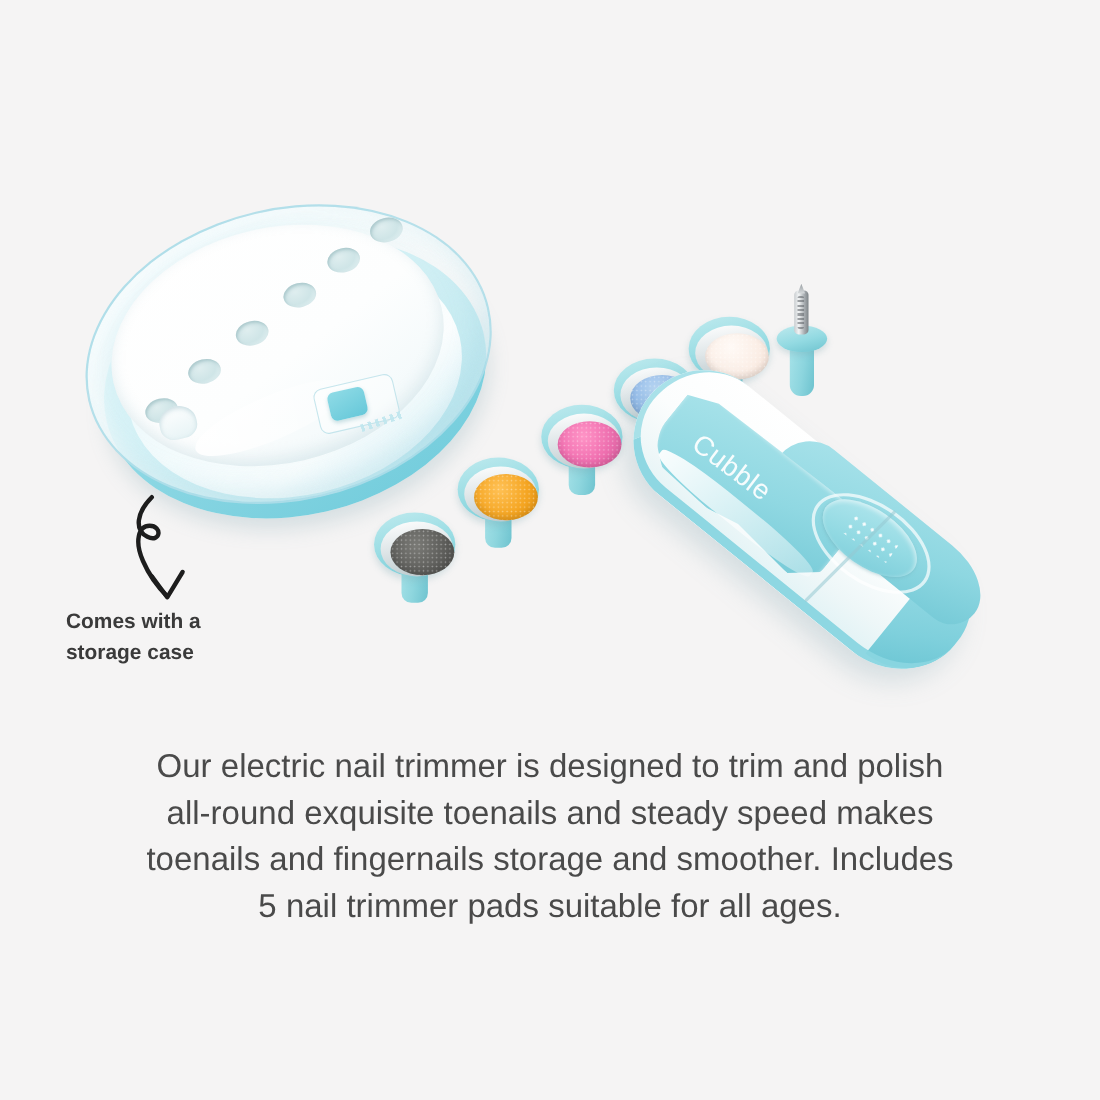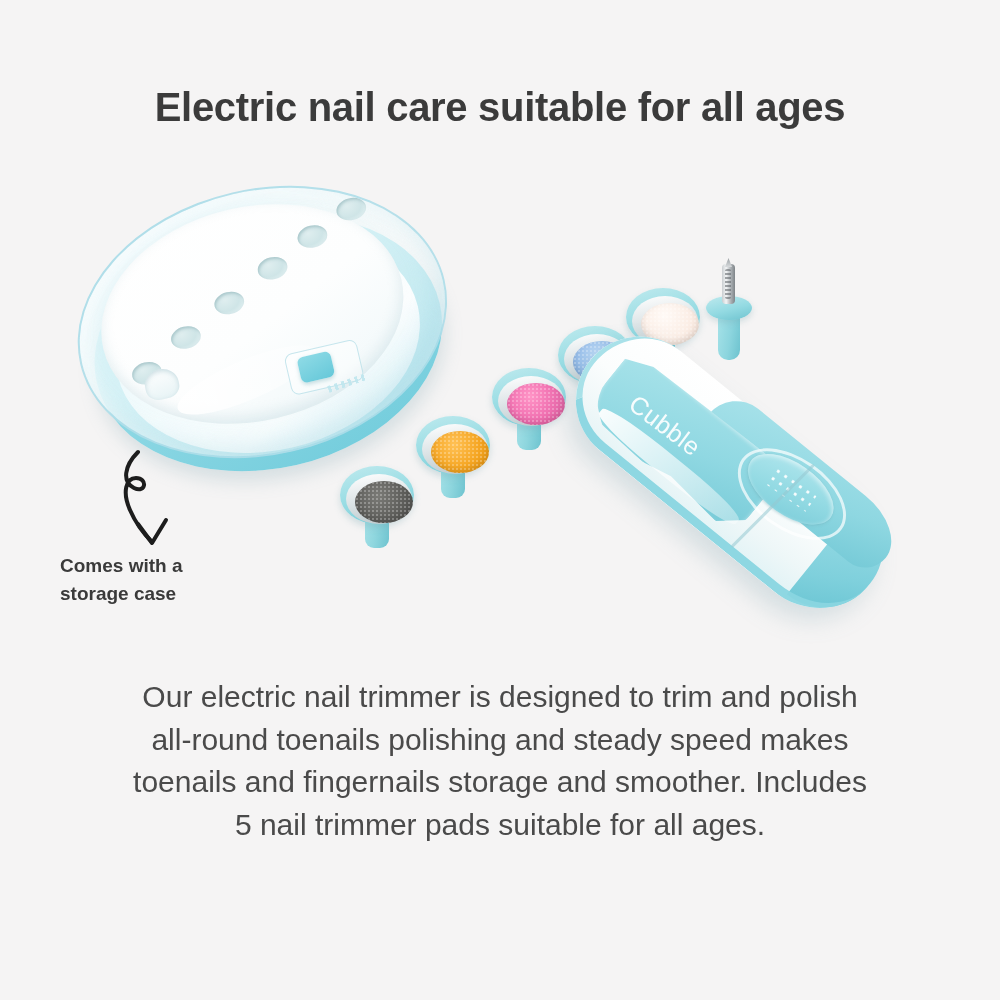--- a/index.html
+++ b/index.html
@@ -414,21 +414,20 @@
     line-height: 1.42;
     color: #4a4a4a;
   }
   .body-copy p { margin: 0; }
 </style>
 </head>
 <body>
 
 <div class="page">
 
-  <div class="headline">Electric nail care suitable for all ages</div>
 
   <div class="stage">
 
     <div class="case-wrap">
       <div class="case-base">
         <div class="case-base-inner"></div>
       </div>
       <div class="case-lid"></div>
       <div class="case-tray">
         <div class="hole" style="left:22px; top:130px;"></div>
@@ -520,18 +519,18 @@
       <div class="device-button"></div>
       <div class="device-button-dots"></div>
       <div class="device-seam"></div>
       <div class="device-gloss"></div>
     </div>
 
   </div>
 
   <div class="body-copy">
     <p>Our electric nail trimmer is designed to trim and polish</p>
-    <p>all-round toenails polishing and steady speed makes</p>
+    <p>all-round exquisite toenails and steady speed makes</p>
     <p>toenails and fingernails storage and smoother. Includes</p>
     <p>5 nail trimmer pads suitable for all ages.</p>
   </div>
 
 </div>
 
 </body></html>

